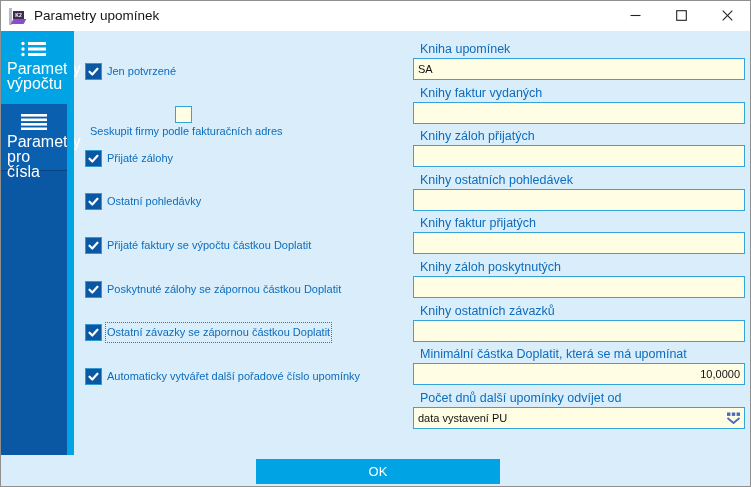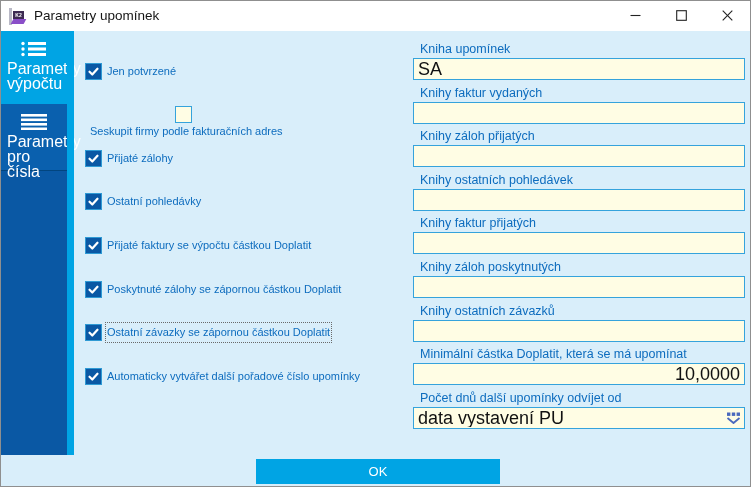--- a/index.html
+++ b/index.html
@@ -32,21 +32,21 @@
           display:flex;align-items:center;justify-content:center;flex:0 0 17px;cursor:pointer;}
   .cb-row.unchecked .cb-box{background:#FFFDE4;border:1px solid #35A3DC;}
   .cb-label{margin-left:5px;font-size:11px;color:#0D6CBE;line-height:17px;white-space:nowrap;cursor:default;}
   .cb-row.focused .cb-label{outline:1px dotted #6a6a6a;outline-offset:1px;}
   
   .field-group{position:absolute;left:412px;width:332px;}
   .field-label{position:absolute;left:7px;top:-16px;font-size:12.5px;color:#0D6CBE;white-space:nowrap;}
   .field-box{position:absolute;left:0;top:0;width:332px;height:22px;box-sizing:border-box;
              background:#FFFDE4;border:1px solid #35A3DC;display:flex;align-items:center;}
   .field-text{flex:1;height:18px;border:none;background:transparent;font-family:"Liberation Sans",sans-serif;
-              font-size:18px;color:#111;padding:0 4px;outline:none;min-width:0;}
+              font-size:11px;color:#111;padding:0 4px;outline:none;min-width:0;}
   .field-text.right{text-align:right;}
   .dd-icon{flex:0 0 22px;height:16px;display:flex;align-items:center;justify-content:center;cursor:pointer;}
   
   .footer{position:absolute;left:0;top:454px;right:0;height:31px;background:#D9EEFA;}
   .btn{position:absolute;top:4px;height:25px;background:#00A4E4;border:none;color:#fff;
        font-family:"Liberation Sans",sans-serif;font-size:13px;cursor:pointer;}
   .btn-ok{left:255px;width:244px;}
   .btn-storno{left:503px;width:242px;}
   .btn .u{text-decoration:underline;}
 </style>

